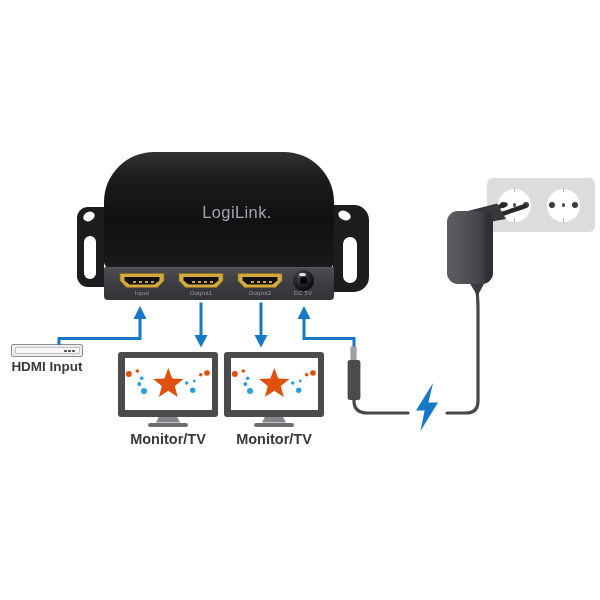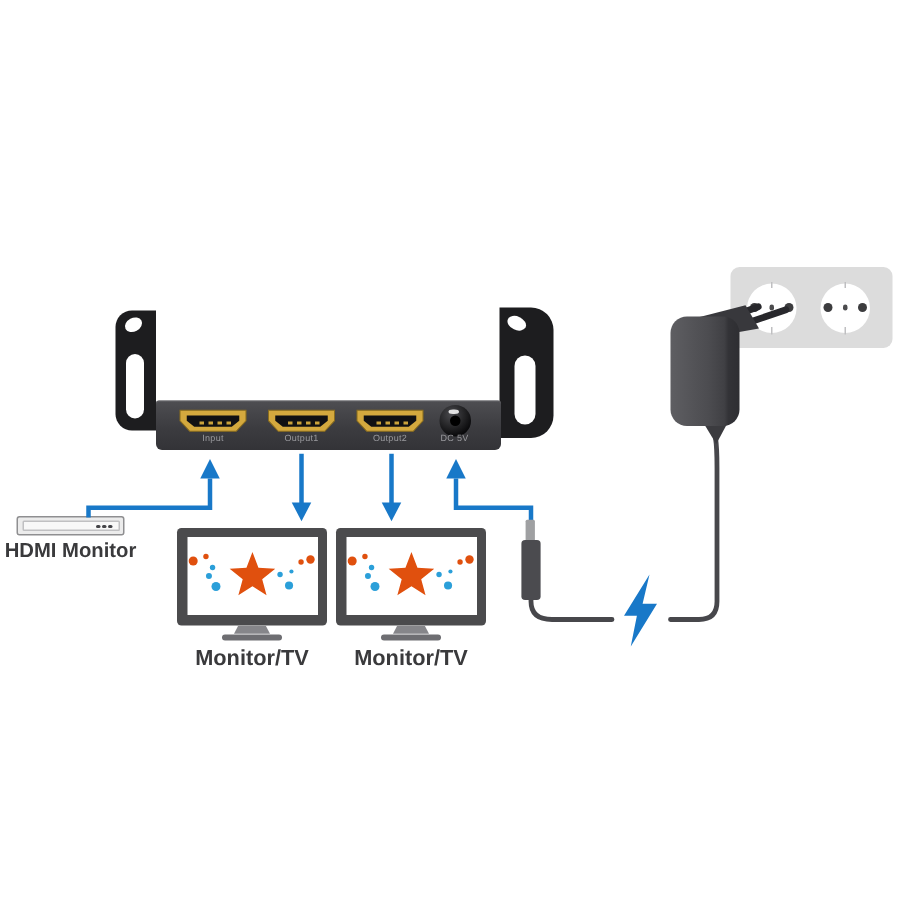--- a/index.html
+++ b/index.html
@@ -79,20 +79,23 @@
 
   <div class="ear ear-left">
     <div class="hole"></div>
     <div class="slot"></div>
   </div>
   <div class="ear ear-right">
     <div class="hole"></div>
     <div class="slot"></div>
   </div>
 
+  <div class="device-top">
+    <div class="brand">LogiLink.</div>
+  </div>
 
   <div class="front-panel">
     <svg class="hdmi p0" viewBox="0 0 48 17">
       <polygon points="2,1.5 46,1.5 46,8.5 39.5,15.5 8.5,15.5 2,8.5" fill="#d4a93e" stroke="#8a6d1e" stroke-width="0.7"></polygon>
       <polygon points="6.5,5 41.5,5 41.5,8.5 36.5,12.5 11.5,12.5 6.5,8.5" fill="#111113"></polygon>
       <g fill="#caa23a">
           <rect x="15" y="9" width="3" height="2"></rect>
           <rect x="21" y="9" width="3" height="2"></rect>
           <rect x="27" y="9" width="3" height="2"></rect>
           <rect x="33" y="9" width="3" height="2"></rect>
@@ -127,21 +130,21 @@
     <div class="port-label pl2">Output2</div>
     <div class="port-label pl3">DC 5V</div>
   </div>
 
   <div class="source-box">
     <div class="source-inner"></div>
     <div class="source-dot sd0"></div>
     <div class="source-dot sd1"></div>
     <div class="source-dot sd2"></div>
   </div>
-  <div class="source-label">HDMI Monitor</div>
+  <div class="source-label">HDMI Input</div>
 
   <div class="monitor m1">
     <div class="bezel">
       <div class="screen">
         <svg width="100%" height="100%" viewBox="0 0 87 52">
           <polygon fill="#e0500e" points="43.3,10 47.3,20.5 58.5,21.1 49.8,28.1 52.7,38.9 43.3,32.8 33.9,38.9 36.8,28.1 28.1,21.1 39.3,20.5"></polygon>
           <g fill="#e0500e">
             <circle cx="3.8" cy="16" r="3"></circle>
               <circle cx="12.3" cy="13" r="1.8"></circle>
             <circle cx="75.7" cy="16.7" r="1.8"></circle>

